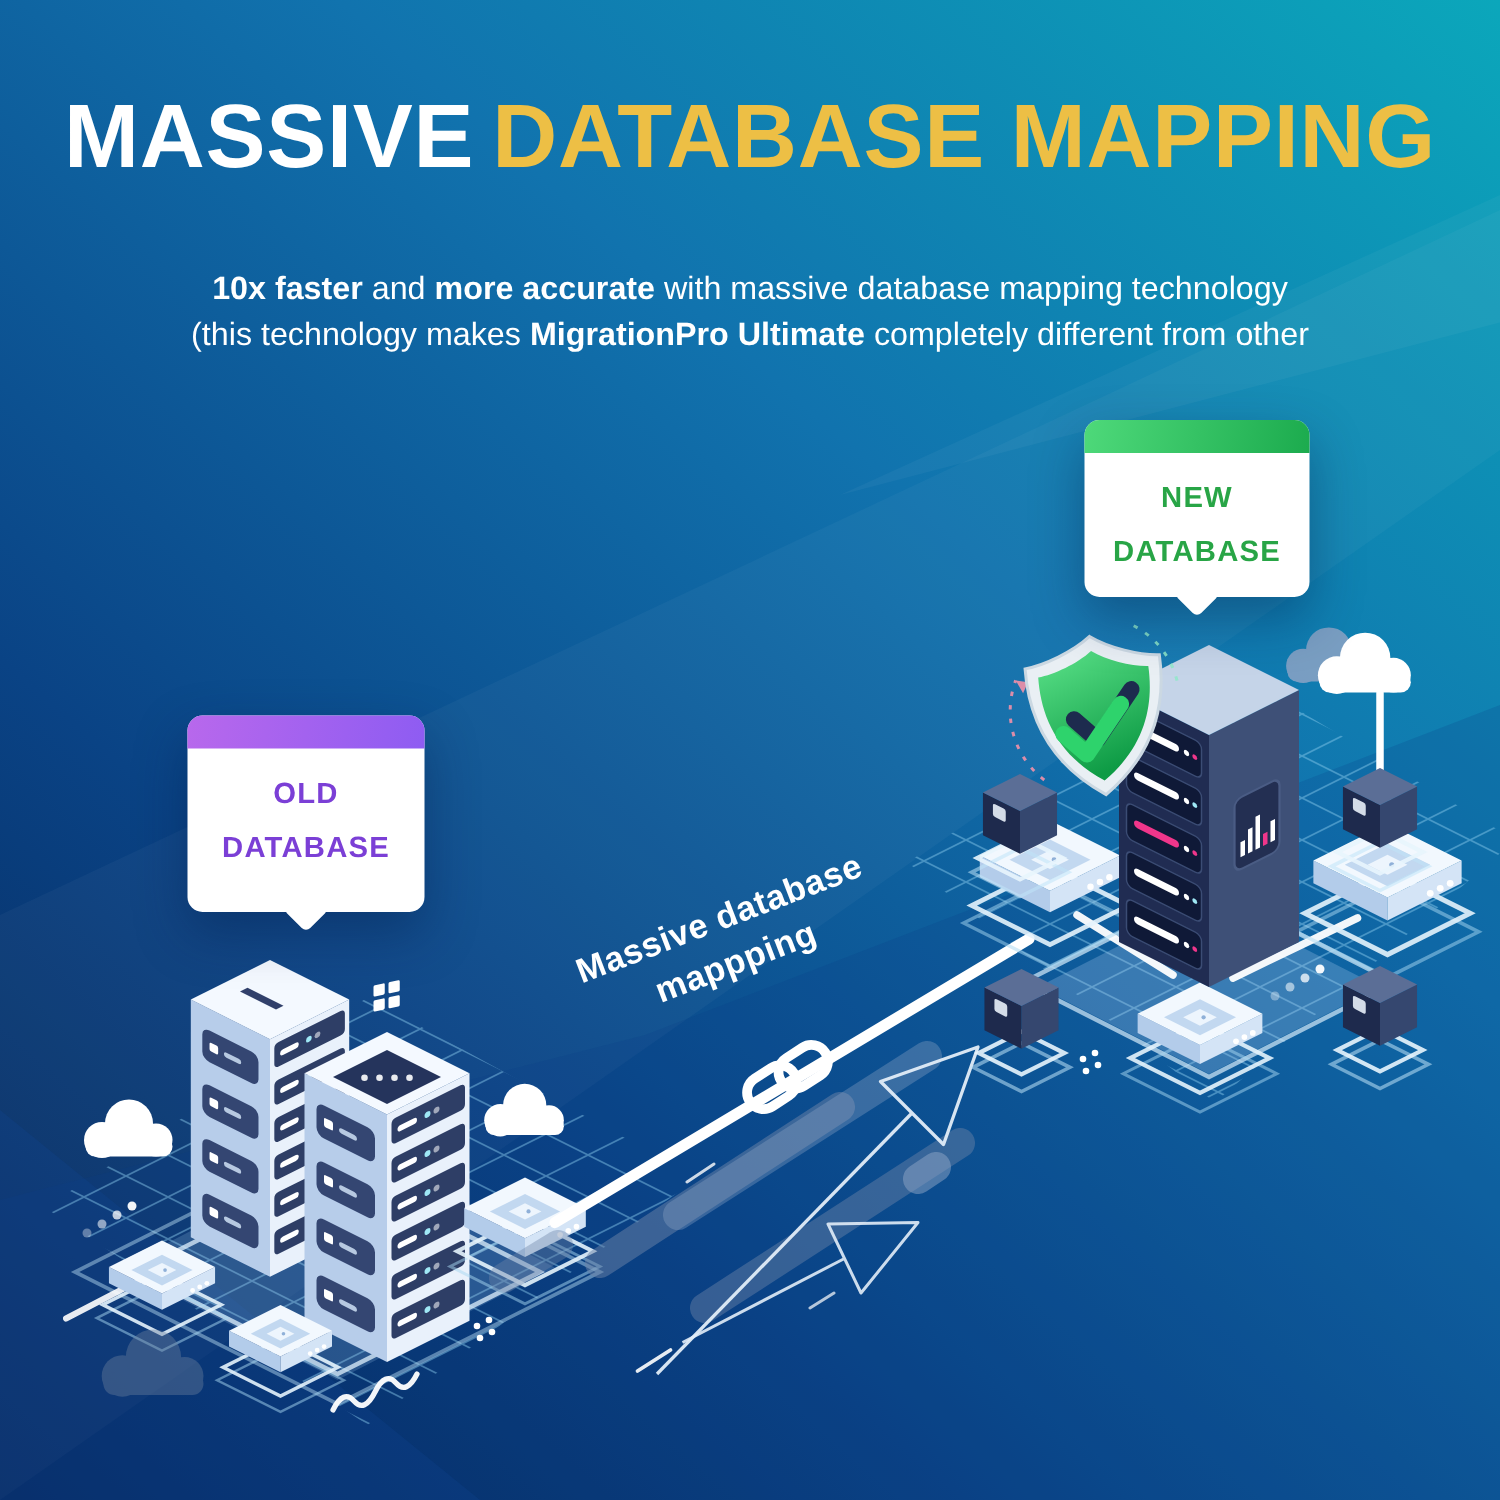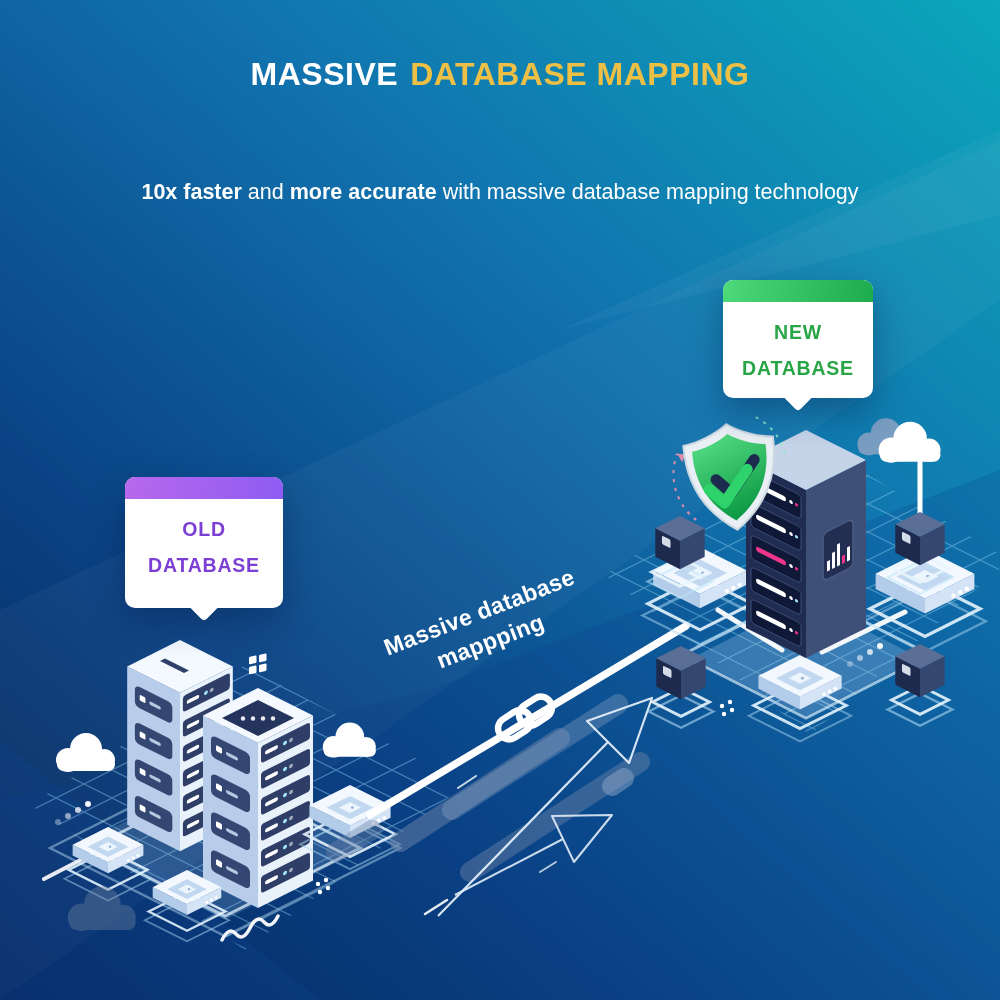--- a/index.html
+++ b/index.html
@@ -4,21 +4,21 @@
 <style>
   html,body{margin:0;padding:0;background:#06275e;}
   .stage{
     position:relative;width:1000px;height:1000px;overflow:hidden;
     font-family:"Liberation Sans",sans-serif;
     background:linear-gradient(221deg,#0ba7bb 0%,#1173ae 36%,#0a4385 70%,#052557 100%);
   }
   .art{position:absolute;inset:0;width:1000px;height:1000px;display:block;}
   .title{
     position:absolute;top:56px;left:0;width:1000px;margin:0;text-align:center;
-    font-size:32px;font-weight:700;letter-spacing:.5px;color:#ffffff;z-index:6;
+    font-size:60px;font-weight:700;letter-spacing:.5px;color:#ffffff;z-index:6;
   }
   .title .accent{color:#edbf45;margin-left:12px;}
   .subtitle{
     position:absolute;top:129px;left:40px;width:920px;text-align:center;color:#ffffff;
     font-size:21.5px;line-height:31px;font-weight:400;z-index:6;margin-top:48px;
   }
   .subtitle .ln{white-space:nowrap;}
   .subtitle b{font-weight:700;}
   .card{
     position:absolute;background:#ffffff;border-radius:10px;z-index:7;
@@ -323,20 +323,21 @@
       <path d="M-16,0 L-2,15 L24,-16" fill="none" stroke="#1d2b4e" stroke-width="11" stroke-linecap="round" stroke-linejoin="round"></path>
       <path d="M-24,9 L-10,24 L16,-7" fill="none" stroke="#2ed36c" stroke-width="11" stroke-linecap="round" stroke-linejoin="round"></path>
     </g>
   </g>
 </svg>
 
 <h1 class="title"><span>MASSIVE</span><span class="accent">DATABASE MAPPING</span></h1>
 
 <div class="subtitle">
   <div class="ln"><b>10x faster</b><span> and </span><b>more accurate</b><span> with massive database mapping technology</span></div>
+  <div class="ln"><span>(this technology makes </span><b>MigrationPro Ultimate</b><span> completely different from other</span></div>
 </div>
 
 <div class="card old">
   <div class="hdr"></div>
   <div class="lbl">OLD DATABASE</div>
   <div class="tail"></div>
 </div>
 
 <div class="card new">
   <div class="hdr"></div>

